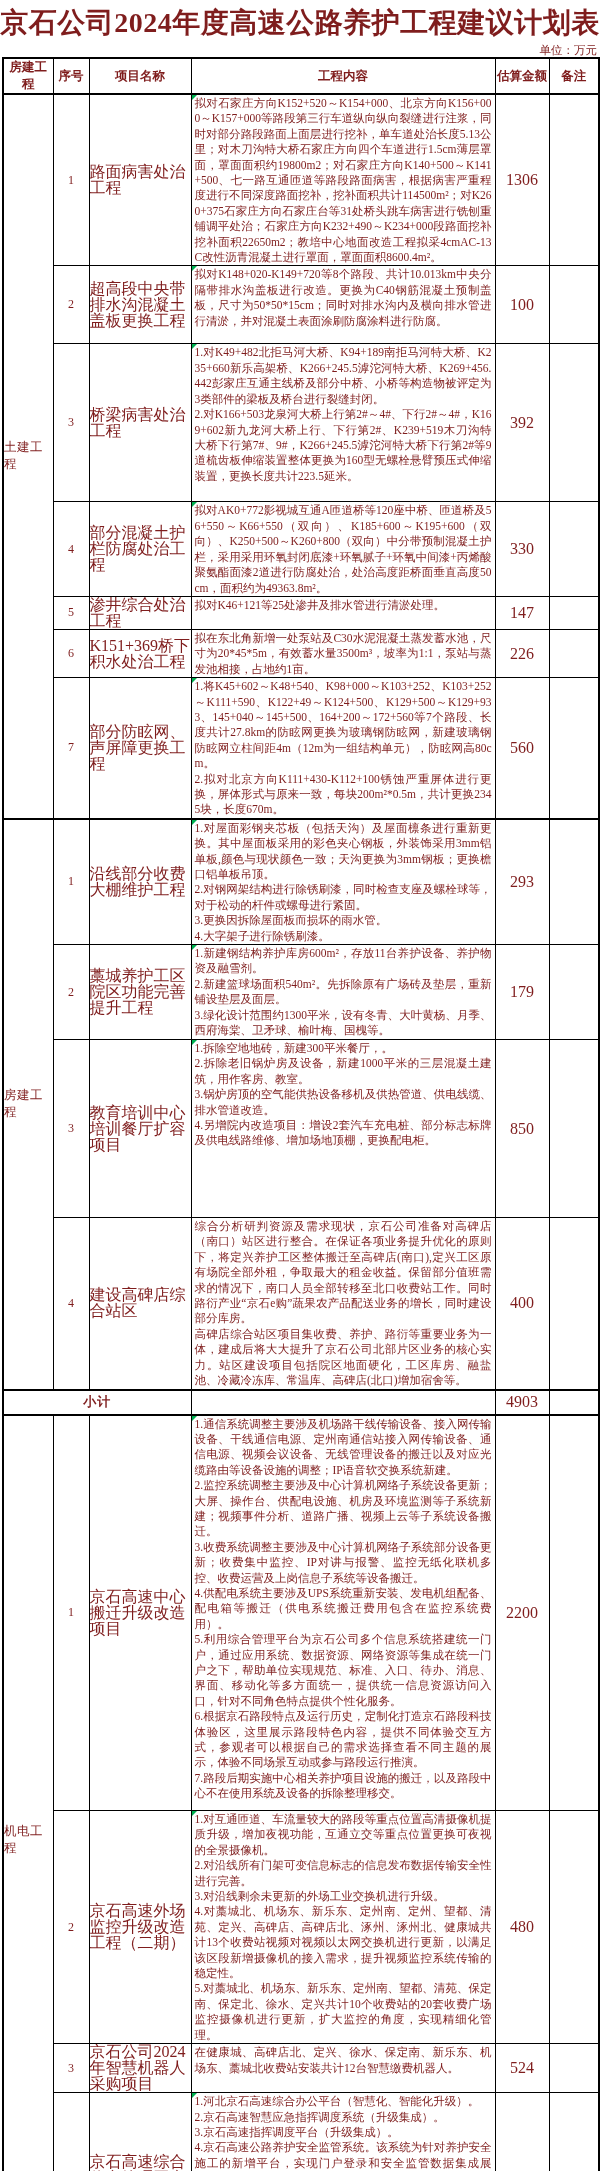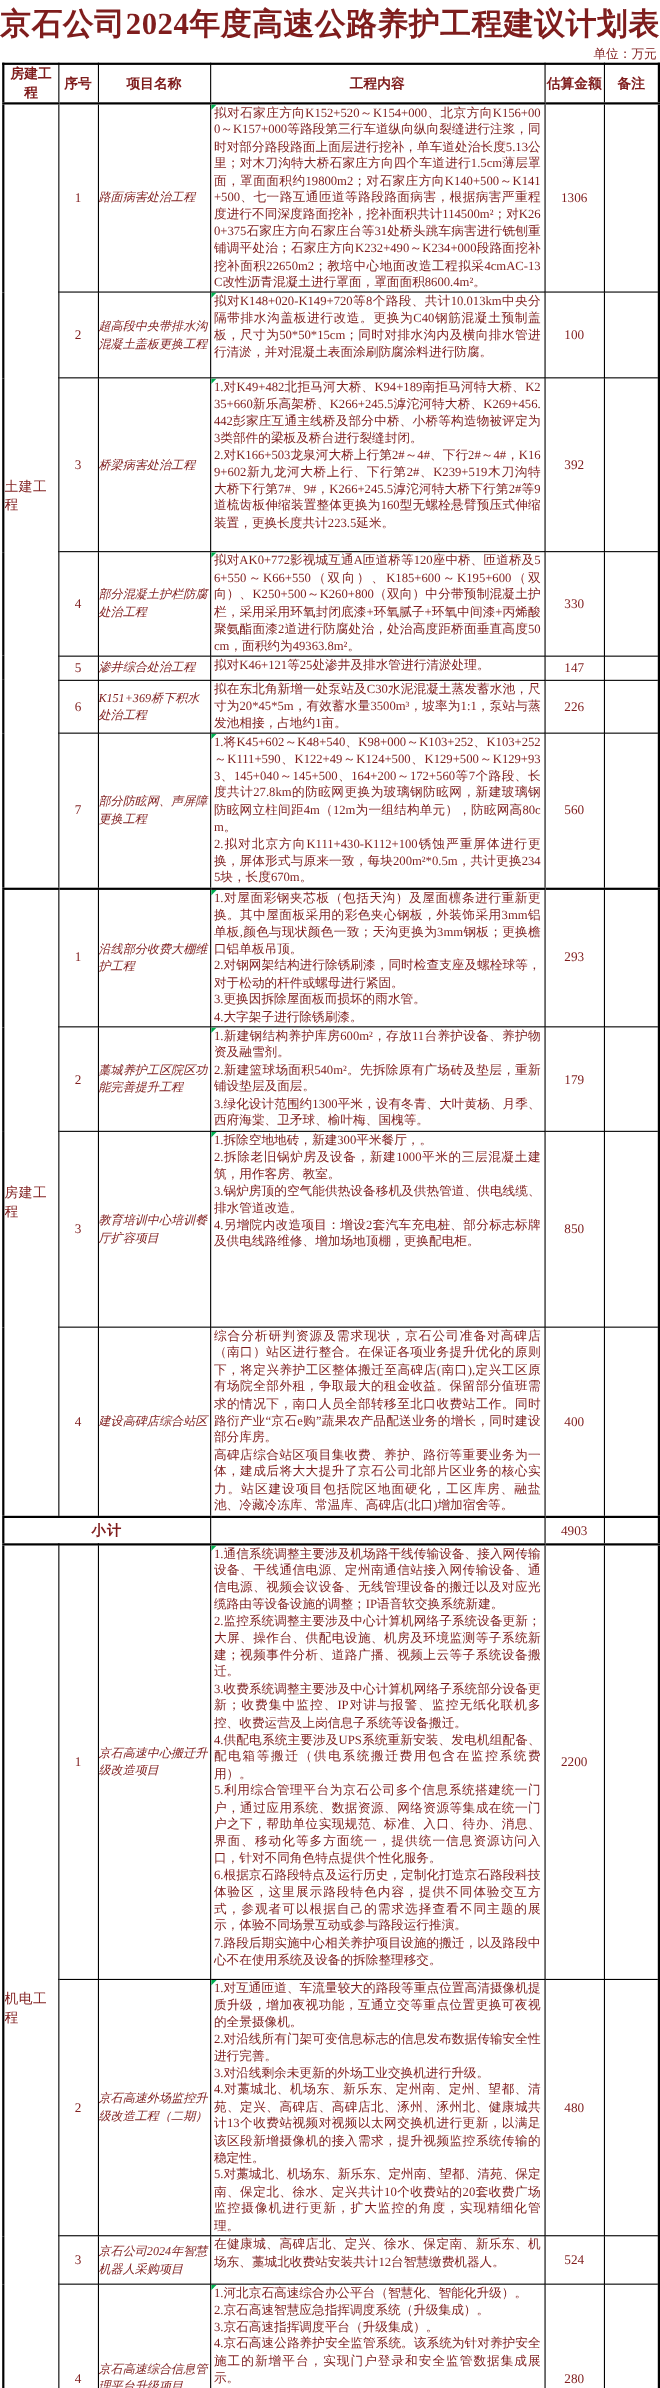--- a/index.html
+++ b/index.html
@@ -23,32 +23,31 @@
   }
   th.hdr{
     font-size:12.5px;font-weight:bold;text-align:center;height:26px;
     font-family:"Liberation Serif","DejaVu Serif",serif;
   }
   td.type-cell{
     text-align:left;vertical-align:middle;font-size:12.5px;letter-spacing:0.5px;
   }
   td.no-cell{text-align:center;vertical-align:middle;font-size:12px;}
   td.name-cell{
-    text-align:left;vertical-align:middle;font-size:11px;line-height:16px;
+    text-align:left;vertical-align:middle;font-size:16px;line-height:16px;
     padding:1px 2px;
-    font-style:italic;
   }
   td.content-cell{
     vertical-align:top;position:relative;padding:0;
   }
   .content-text{
     font-size:11.5px;line-height:15.4px;padding:1px 3px 0 3px;
     text-align:justify;white-space:pre-wrap;word-break:break-all;
   }
-  td.amount-cell{text-align:center;vertical-align:middle;font-size:12px;}
+  td.amount-cell{text-align:center;vertical-align:middle;font-size:16px;}
   td.note-cell{font-size:11.5px;}
   .corner-marker{
     position:absolute;top:0;left:0;width:0;height:0;
     border-top:5px solid #00B050;border-right:5px solid transparent;
   }
   tr.section-start td{border-top:2px solid #000;margin-top:24px;}
   tr.summary-row td{border-top:2px solid #000;border-bottom:2px solid #000;}
   td.summary-label{
     text-align:center;vertical-align:middle;font-size:13px;font-weight:bold;letter-spacing:1px;
   }

